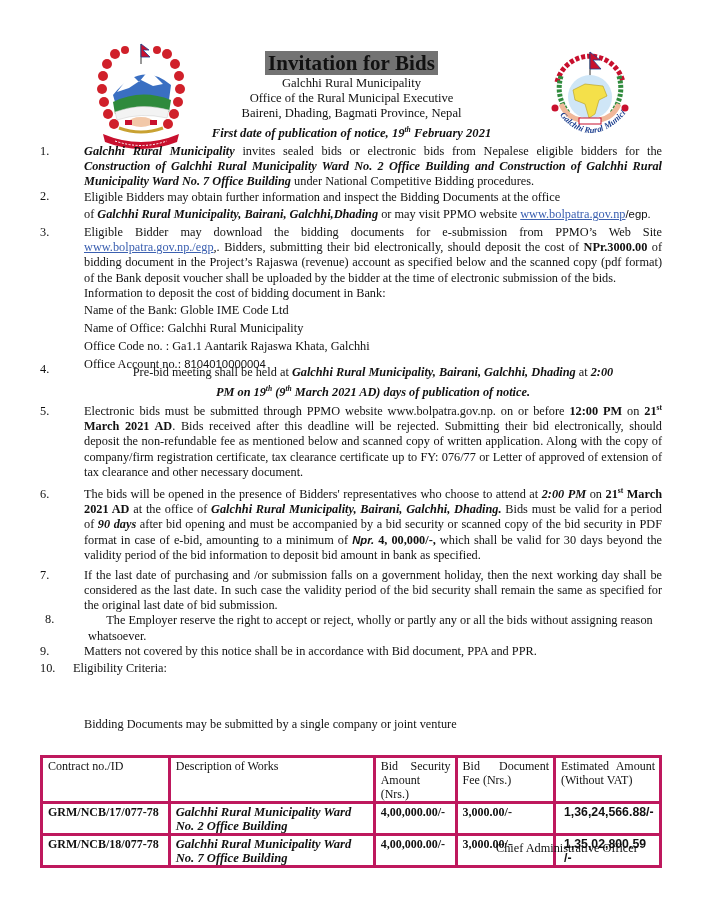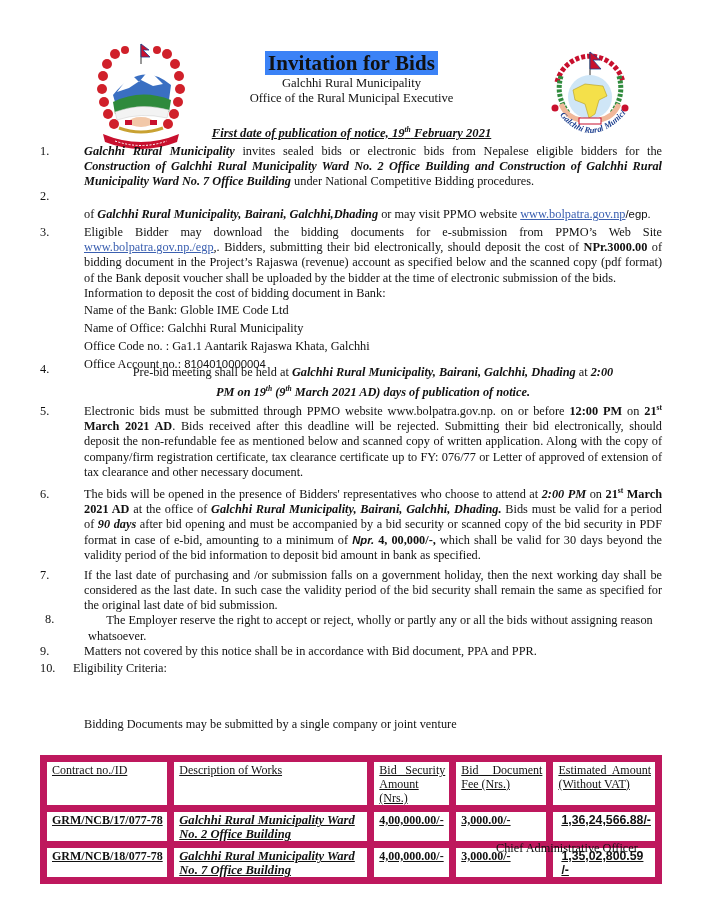--- a/index.html
+++ b/index.html
@@ -4,41 +4,41 @@
 <style>
   html, body { margin: 0; padding: 0; background: #ffffff; }
   body { width: 703px; height: 910px; position: relative; overflow: hidden;
          font-family: "Liberation Serif", serif; color: #111; font-size: 12.3px; }
   .page { position: absolute; left: 0; top: 0; width: 703px; height: 910px; }
 
   
   .logo-left { position: absolute; left: 93px; top: 40px; width: 96px; height: 115px; }
   .logo-right { position: absolute; left: 545px; top: 42px; width: 90px; height: 108px; }
   .title-wrap { position: absolute; left: 0; width: 703px; top: 51px; text-align: center; }
-  .title { display: inline-block; background: #3b82f6; font-weight: bold; font-size: 21px;
+  .title { display: inline-block; background: #737373; font-weight: bold; font-size: 21px;
            padding: 0 3px; line-height: 24px; letter-spacing: 0.1px; }
   .subline { position: absolute; left: 0; width: 703px; text-align: center; font-size: 12.6px; line-height: 15.5px; }
   .pub-date { position: absolute; left: 0; width: 703px; top: 126px; text-align: center;
-              font-weight: bold; font-style: italic; font-size: 12.6px; text-decoration: underline; }
+              font-weight: bold; font-style: italic; font-size: 12.6px; }
   sup { font-size: 7.5px; line-height: 0; vertical-align: super; }
 
   
   .item { position: absolute; left: 40px; width: 622px; }
   .num { position: absolute; left: 0; top: 0; width: 40px; }
   .body { margin-left: 44px; text-align: justify; line-height: 15.2px; }
   .bi { font-weight: bold; font-style: italic; }
   .b { font-weight: bold; }
   .link { color: #3a5fb0; text-decoration: underline; margin-top: 24px; }
   .sans { font-family: "Liberation Sans", sans-serif; font-size: 11.3px; }
   .line { display: block; line-height: 18px; }
 
   
   table.bids { position: absolute; left: 40px; top: 755px; width: 622px; border-collapse: collapse;
                font-size: 12px; }
-  table.bids td { border: 7px solid #be185d; vertical-align: top; padding: 1px 4px 0 5px; line-height: 14px; text-decoration: underline; }
+  table.bids td { border: 3px solid #be185d; vertical-align: top; padding: 1px 4px 0 5px; line-height: 14px; }
   .th-just { text-align: justify; text-align-last: justify; }
   .amt { font-family: "Liberation Sans", sans-serif; font-weight: bold; font-size: 12.3px; padding-left: 8px !important; }
   .signature { position: absolute; left: 496px; top: 841px; font-size: 12.3px; }
 </style>
 </head>
 <body>
 
 <div class="page">
 
   <div class="logo-left">
@@ -110,30 +110,31 @@
         <textPath href="#capArc" startOffset="4">Galchhi Rural Municipality</textPath>
       </text>
     </svg>
   </div>
 
   <div class="title-wrap">
     <span class="title">Invitation for Bids</span>
   </div>
   <div class="subline" style="top:76px">Galchhi Rural Municipality</div>
   <div class="subline" style="top:91px">Office of the Rural Municipal Executive</div>
+  <div class="subline" style="top:106px">Baireni, Dhading, Bagmati Province, Nepal</div>
   <div class="pub-date"><span>First date of publication of notice, 19</span><sup>th</sup><span> February 2021</span></div>
 
   <div class="item" style="top:144px">
     <span class="num">1.</span>
     <div class="body"><span class="bi">Galchhi Rural Municipality</span><span> invites sealed bids or electronic bids from Nepalese eligible bidders for the </span><span class="bi">Construction of Galchhi Rural Municipality Ward No. 2 Office Building and Construction of Galchhi Rural Municipality Ward No. 7 Office Building</span><span> under National Competitive Bidding procedures.</span></div>
   </div>
 
   <div class="item" style="top:189px">
     <span class="num">2.</span>
-    <div class="body" style="text-align:left; line-height:17px"><br><span>of </span><span class="bi">Galchhi Rural Municipality, Bairani, Galchhi,Dhading</span><span> or may visit PPMO website </span><span class="link">www.bolpatra.gov.np</span><span class="sans">/egp.</span></div>
+    <div class="body" style="text-align:left; line-height:17px"><span>Eligible Bidders may obtain further information and inspect the Bidding Documents at the office</span><br><span>of </span><span class="bi">Galchhi Rural Municipality, Bairani, Galchhi,Dhading</span><span> or may visit PPMO website </span><span class="link">www.bolpatra.gov.np</span><span class="sans">/egp.</span></div>
   </div>
 
   <div class="item" style="top:225px">
     <span class="num">3.</span>
     <div class="body"><span>Eligible Bidder may download the bidding documents for e-submission from PPMO’s Web Site </span><span class="link">www.bolpatra.gov.np./egp</span><span>,. Bidders, submitting their bid electronically, should deposit the cost of </span><span class="b">NPr.3000.00</span><span> of bidding document in the Project’s Rajaswa (revenue) account as specified below and the scanned copy (pdf format) of the Bank deposit voucher shall be uploaded by the bidder at the time of electronic submission of the bids.</span><br><span>Information to deposit the cost of bidding document in Bank:</span>
       <span class="line">Name of the Bank: Globle IME Code Ltd</span>
       <span class="line">Name of Office: Galchhi Rural Municipality</span>
       <span class="line">Office Code no. : Ga1.1 Aantarik Rajaswa Khata, Galchhi</span>
       <span class="line"><span>Office Account no.: </span><span class="sans">8104010000004</span></span>
     </div>

